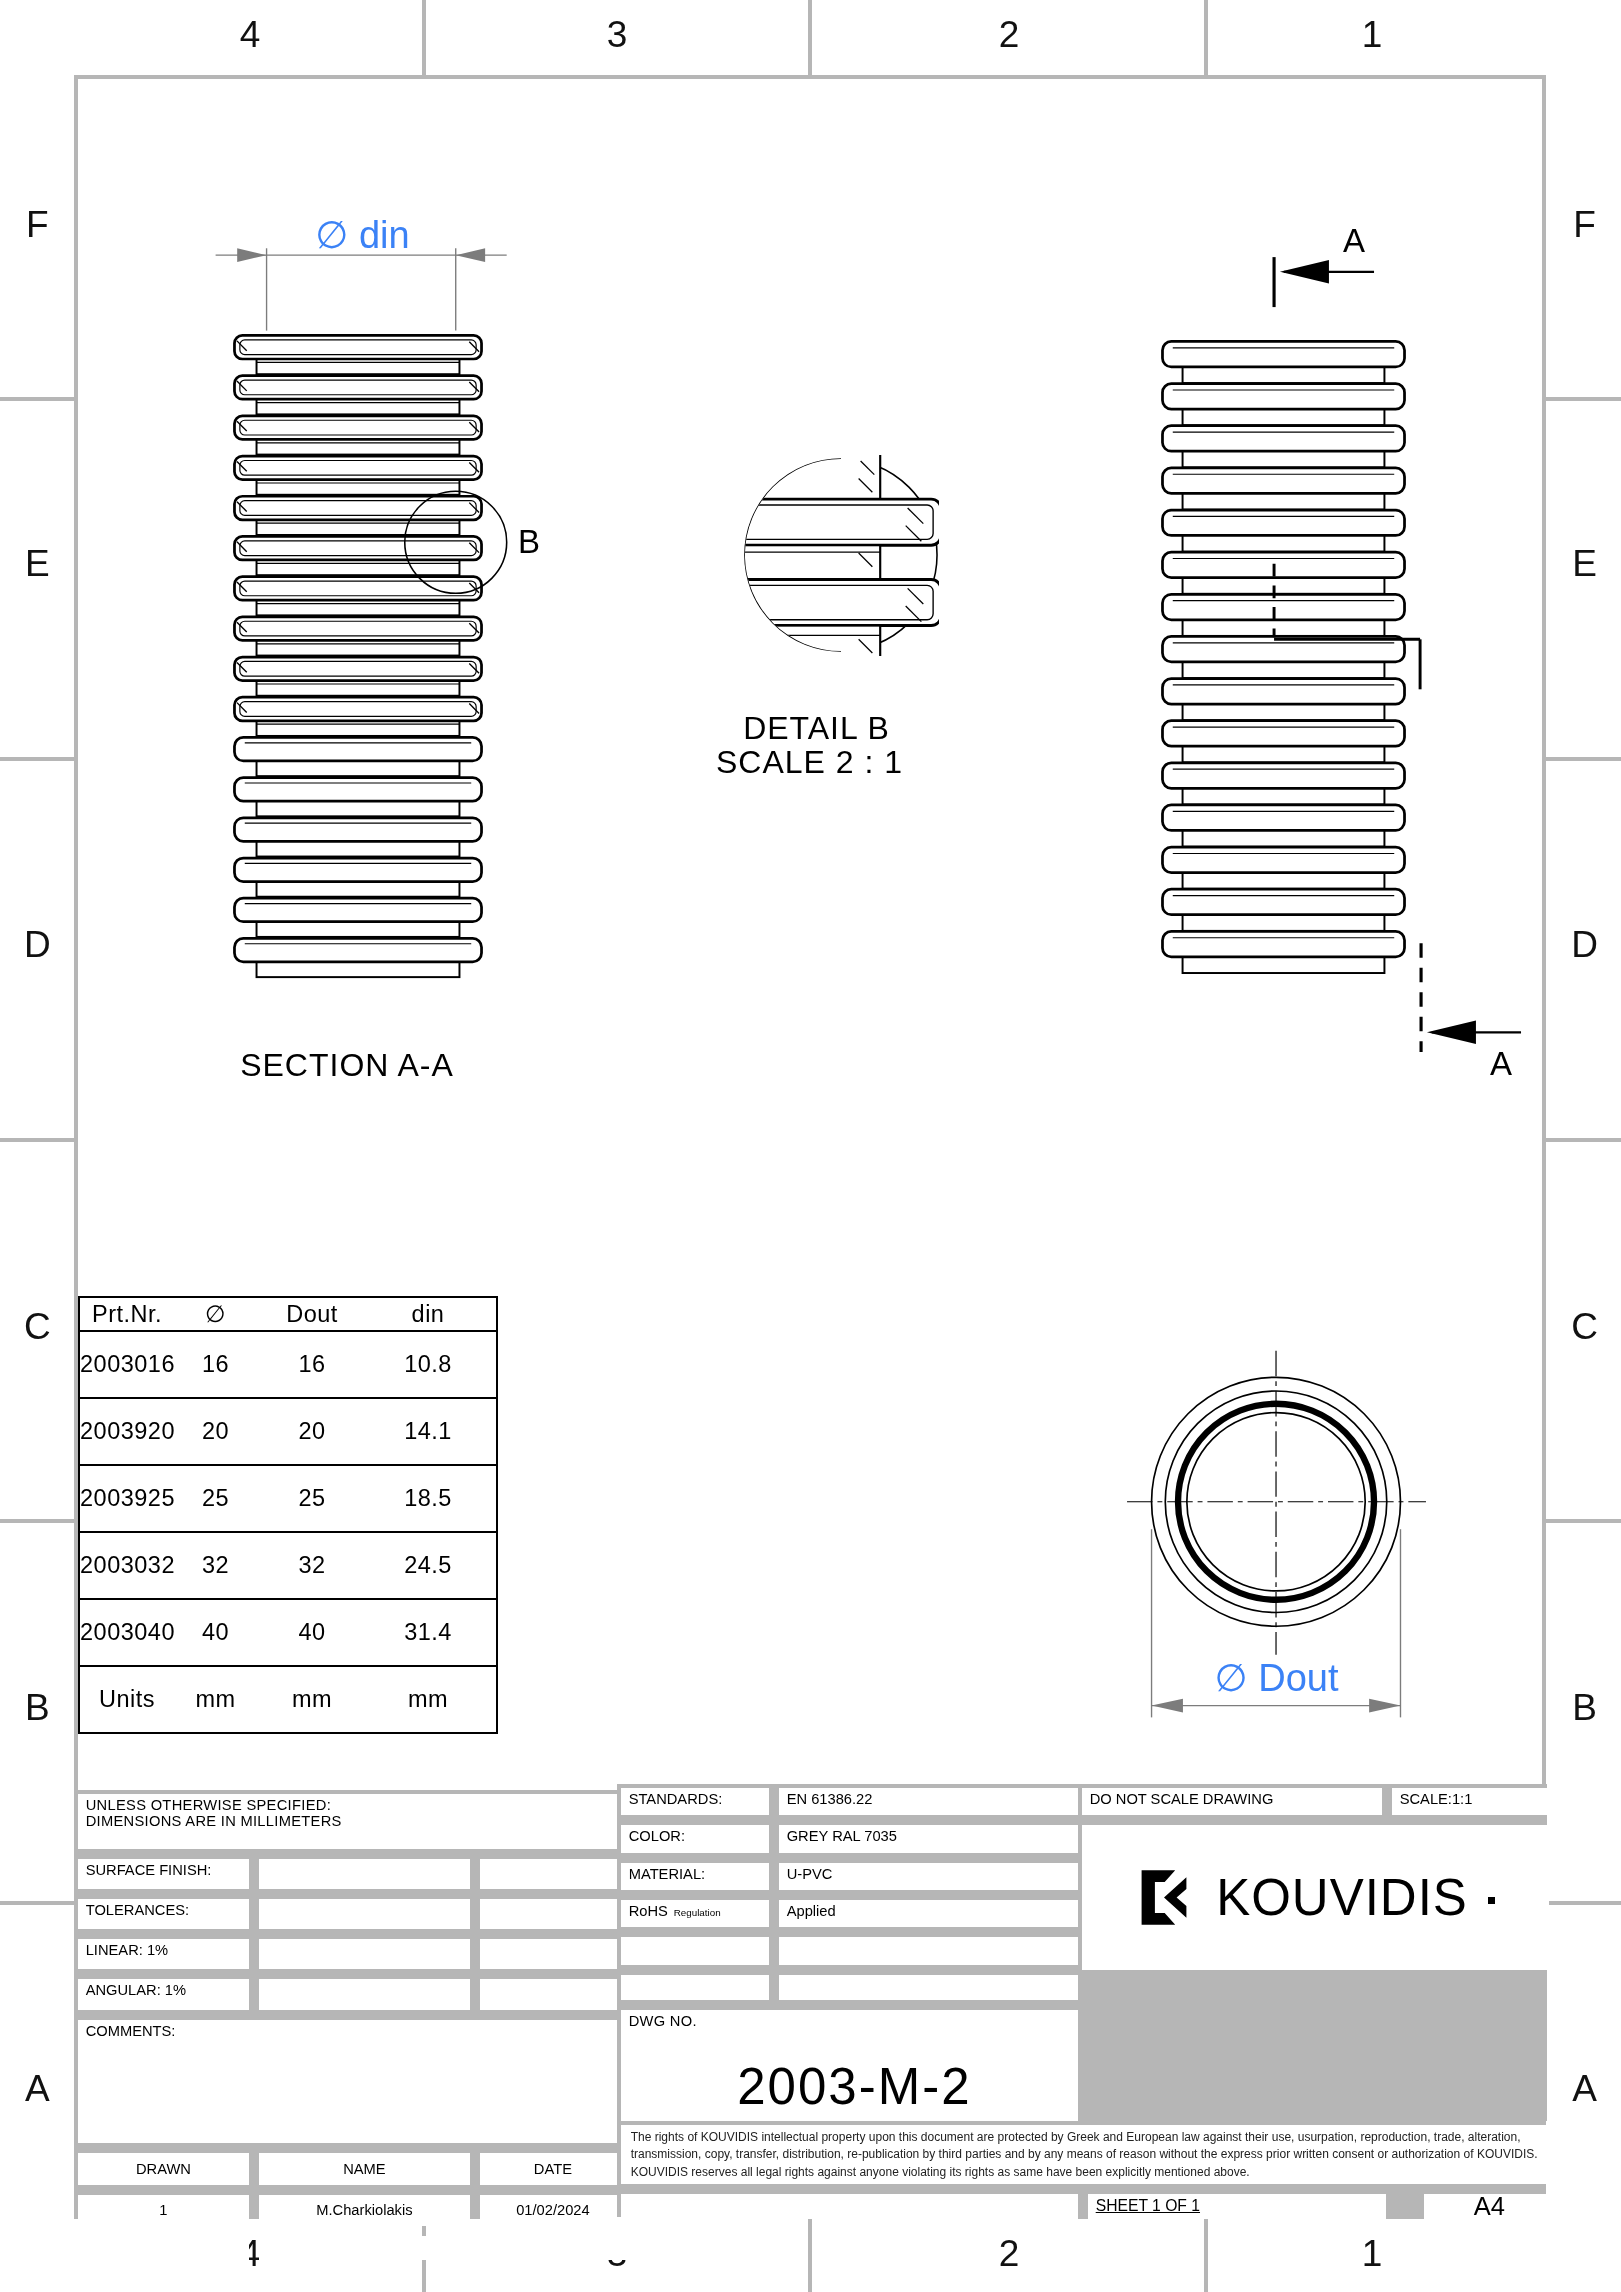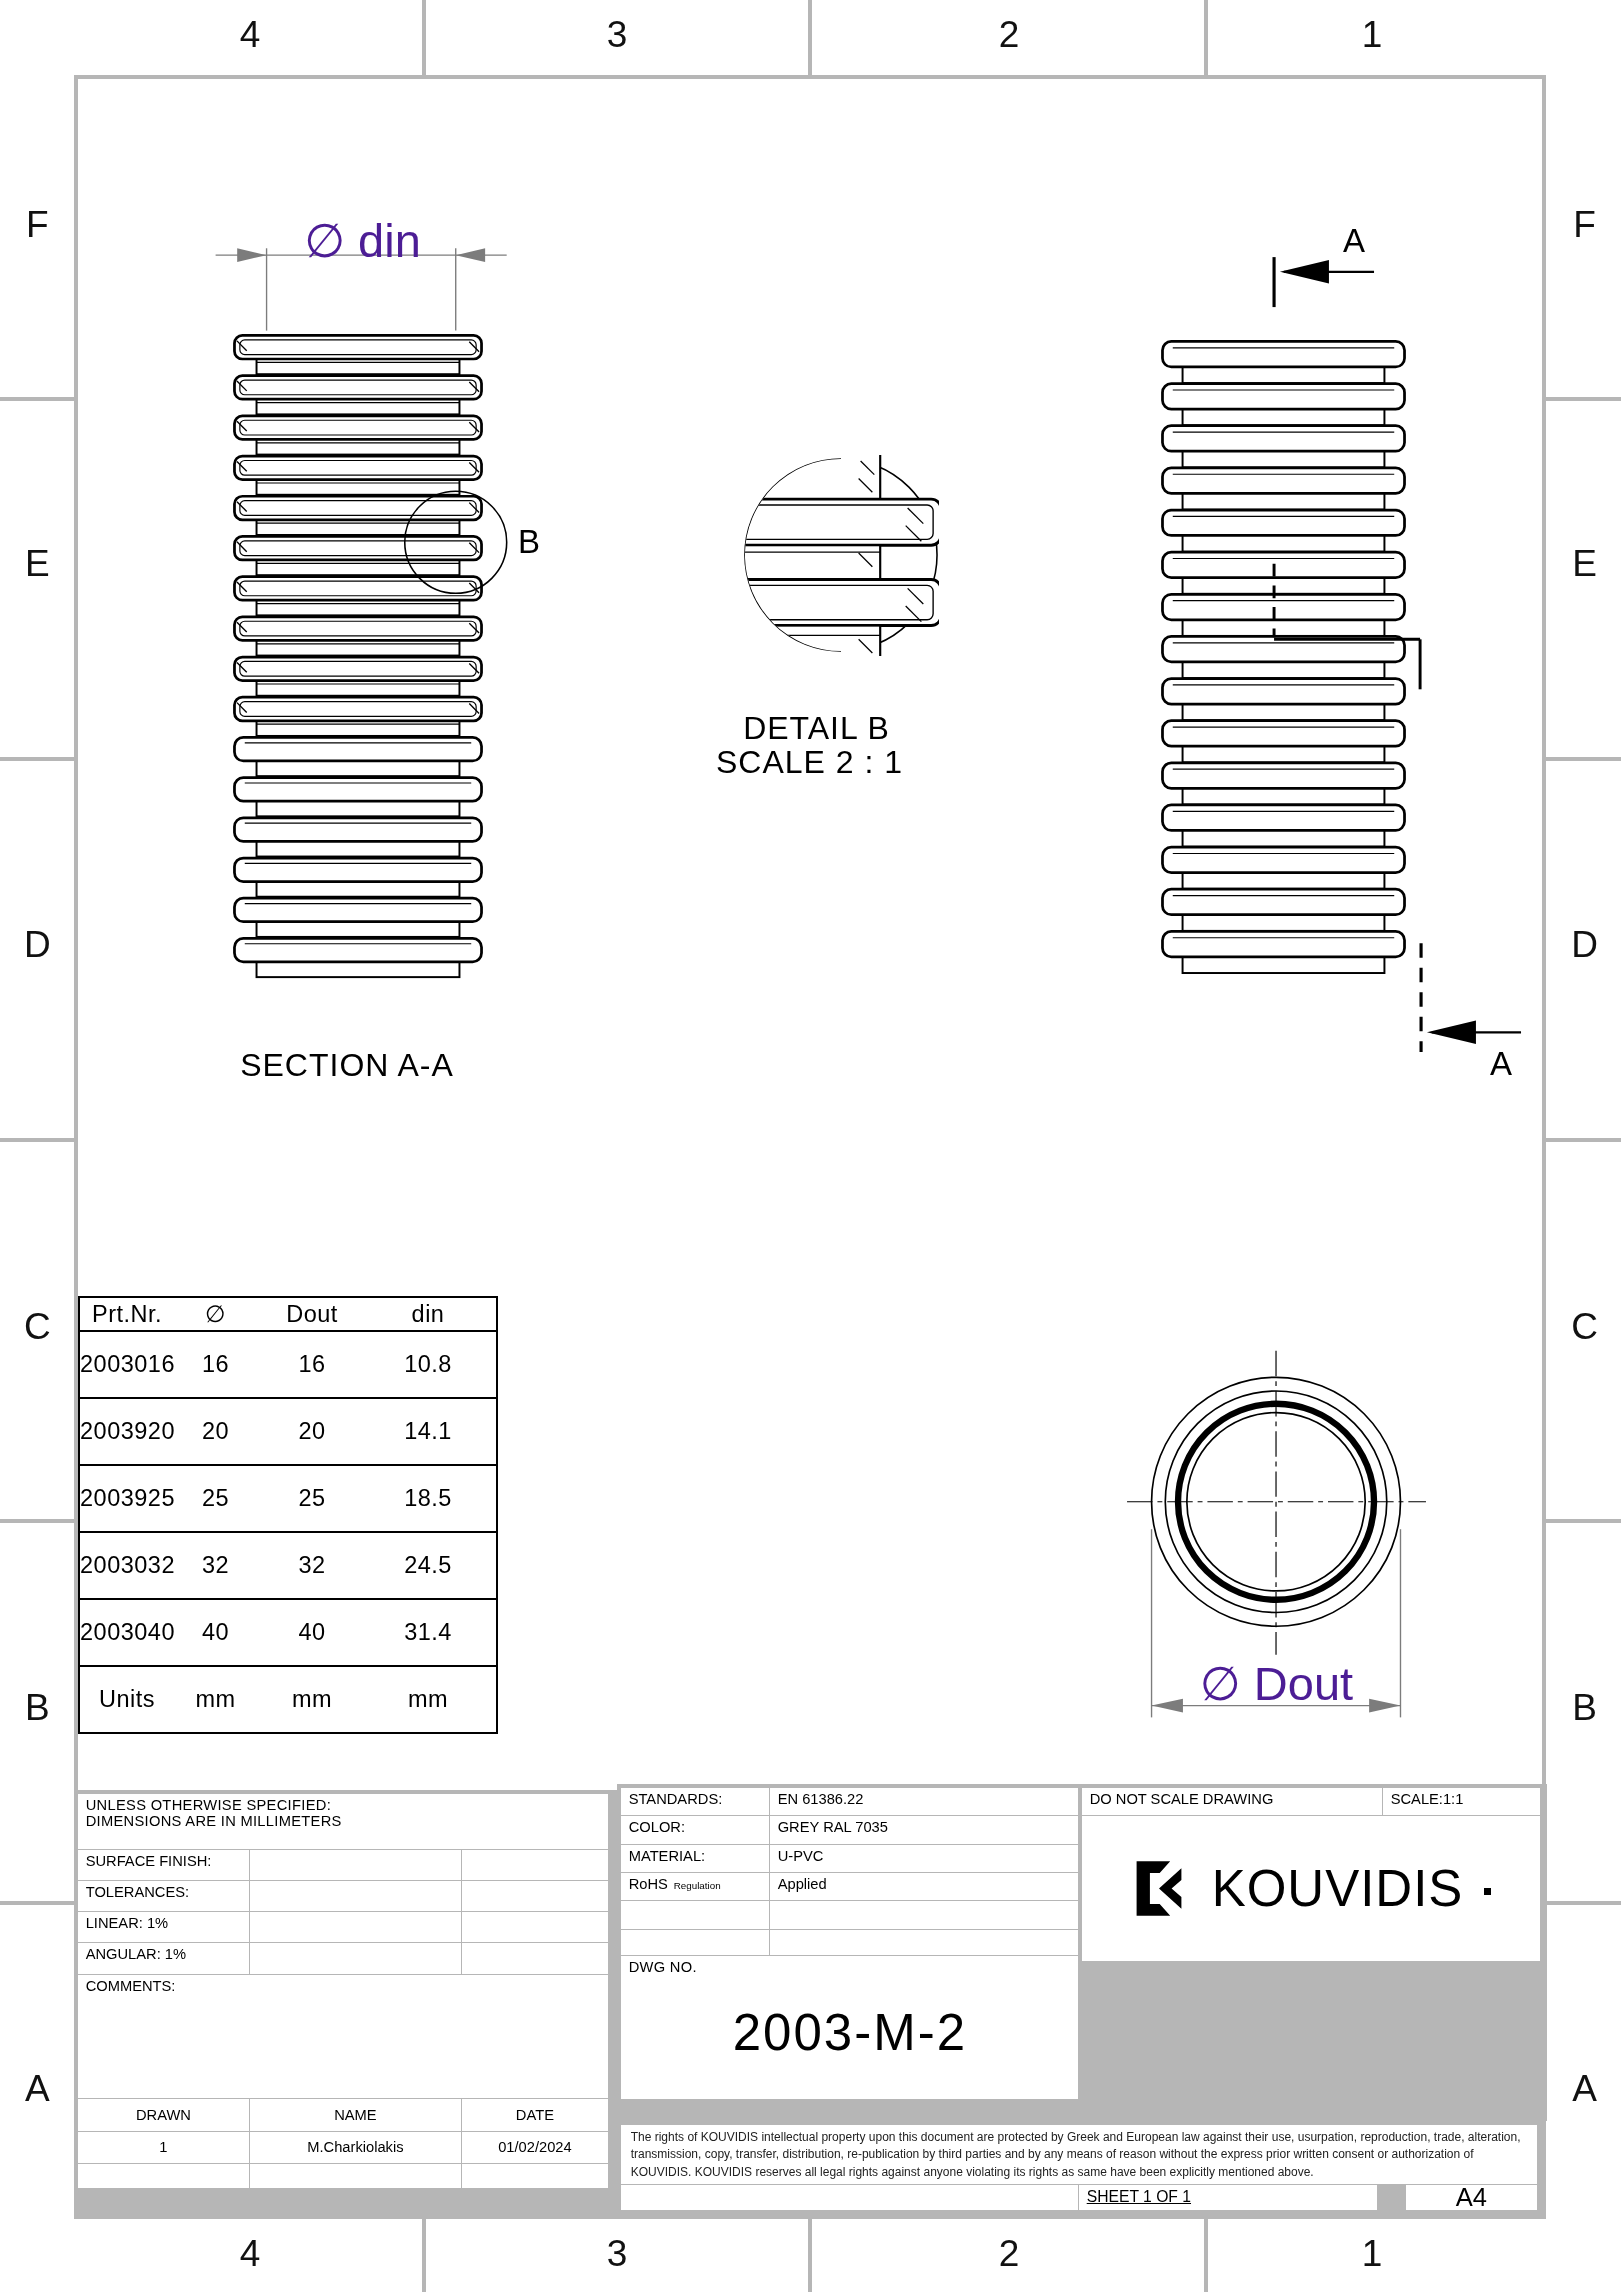--- a/index.html
+++ b/index.html
@@ -7,32 +7,32 @@
         font-family:"Liberation Sans", sans-serif;color:#000;}
   .abs{position:absolute;}
   
   .frame{position:absolute;left:74px;top:75px;width:1464px;height:2136px;
          border:4.9px solid #b6b6b6;}
   .tick{position:absolute;background:#b6b6b6;}
   .gl{position:absolute;width:78px;text-align:center;font-size:37px;color:#111;}
   .glr{position:absolute;width:59px;text-align:center;font-size:37px;color:#111;}
   
   .viewlabel{position:absolute;text-align:center;font-size:32px;letter-spacing:1px;color:#000;}
-  .dimlabel{position:absolute;text-align:center;font-size:47px;color:#4c1d95;}
+  .dimlabel{position:absolute;text-align:center;font-size:38px;color:#3b82f6;}
   .cutlabel{position:absolute;font-size:33px;color:#000;}
   
   .ptable{position:absolute;left:78px;top:1296px;width:420px;height:438px;
           border:2.9px solid #000;display:flex;flex-direction:column;background:#fff;box-sizing:border-box;}
   .trow{display:grid;grid-template-columns:94px 83px 110px 122px;border-bottom:2px solid #000;
         flex:1;align-items:center;}
   .trow:last-child{border-bottom:none;}
   .trow.thead{flex:0 0 32px;}
   .tcell{text-align:center;font-size:23.5px;letter-spacing:0.5px;}
   
-  .tbgrid{position:absolute;display:grid;background:#b6b6b6;padding:3.9px;gap:1px;box-sizing:border-box;}
+  .tbgrid{position:absolute;display:grid;background:#b6b6b6;padding:3.9px;gap:10px;box-sizing:border-box;}
   .c{background:#fff;font-size:14.7px;padding:2.9px 7.8px;overflow:hidden;position:relative;box-sizing:border-box;}
   .c.center{display:flex;align-items:center;justify-content:center;padding:0;text-align:center;}
   .c.span{grid-column:1 / -1;}
   .smalllabel{font-size:14.7px;letter-spacing:0.3px;}
   .dwgnum{font-size:51px;letter-spacing:2px;text-align:center;margin-top:27.4px;}
   .productname{font-size:59px;letter-spacing:1px;text-align:center;margin-top:27.4px;}
   .productname sup{font-size:29px;}
   .legal{font-size:12px;line-height:1.45;color:#222;padding:3.9px 9.8px;}
   .a4{font-size:25.5px;margin-left:28px;}
   .sheet{font-size:15.7px;text-decoration:underline;}

